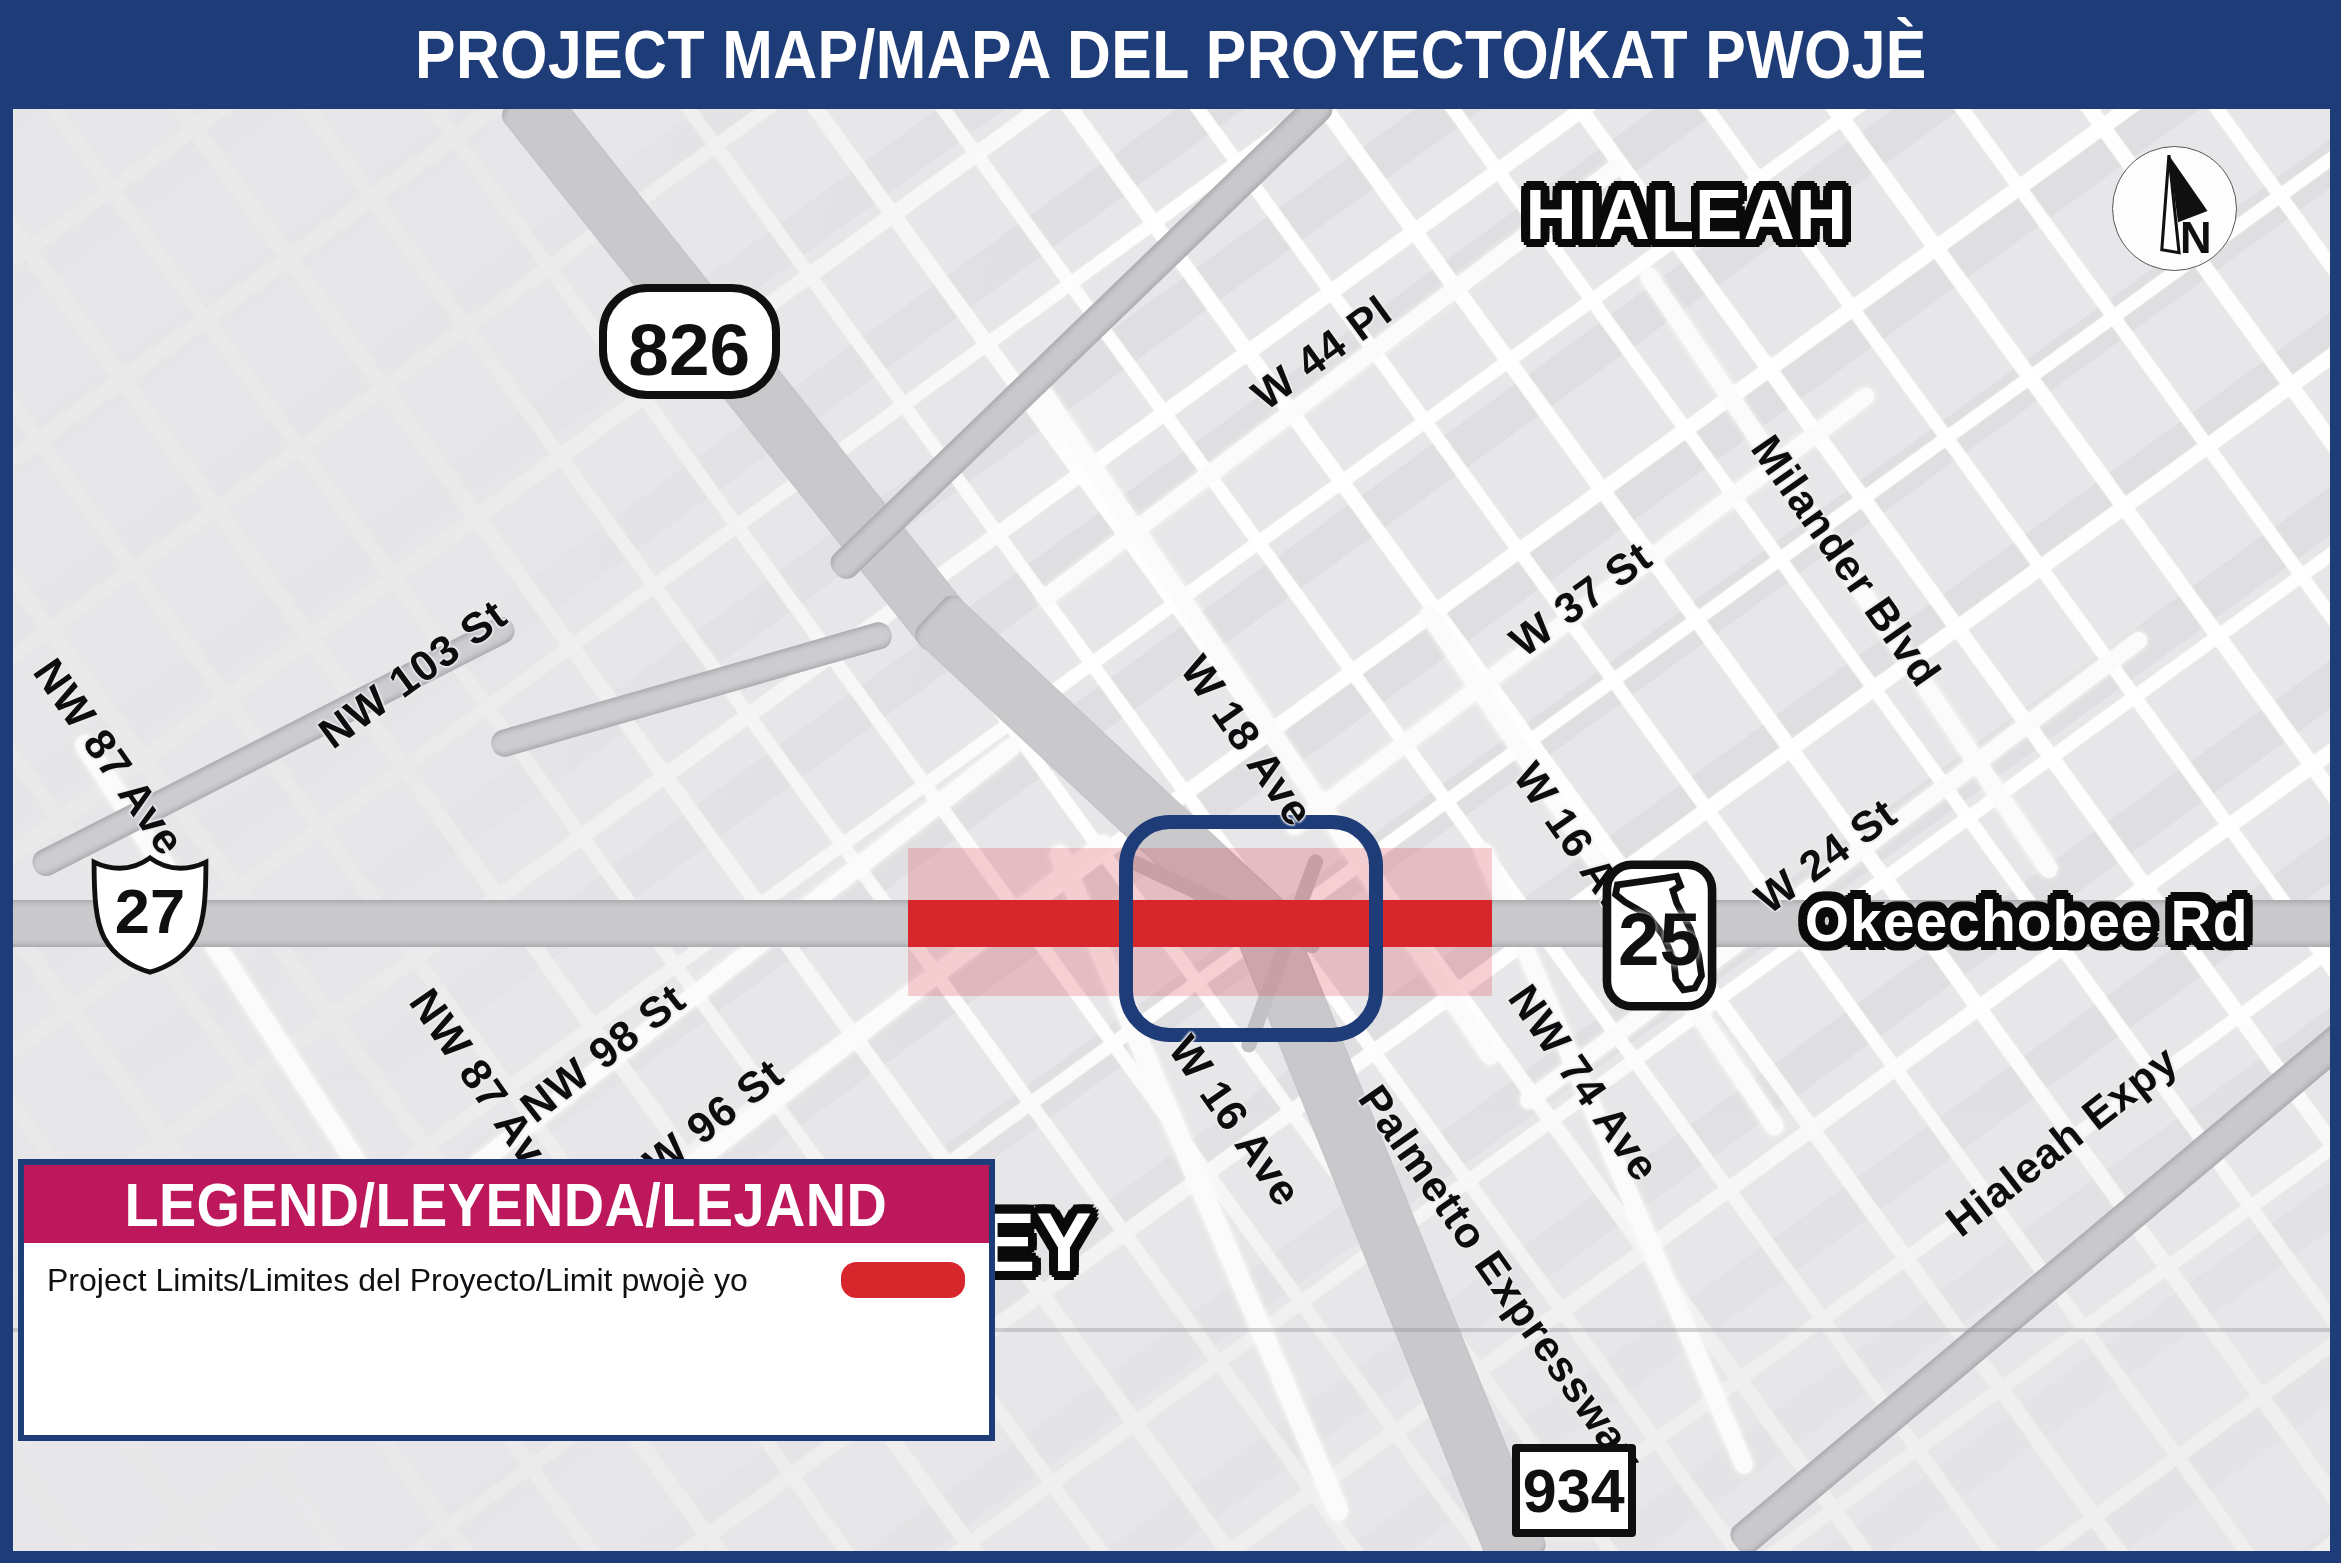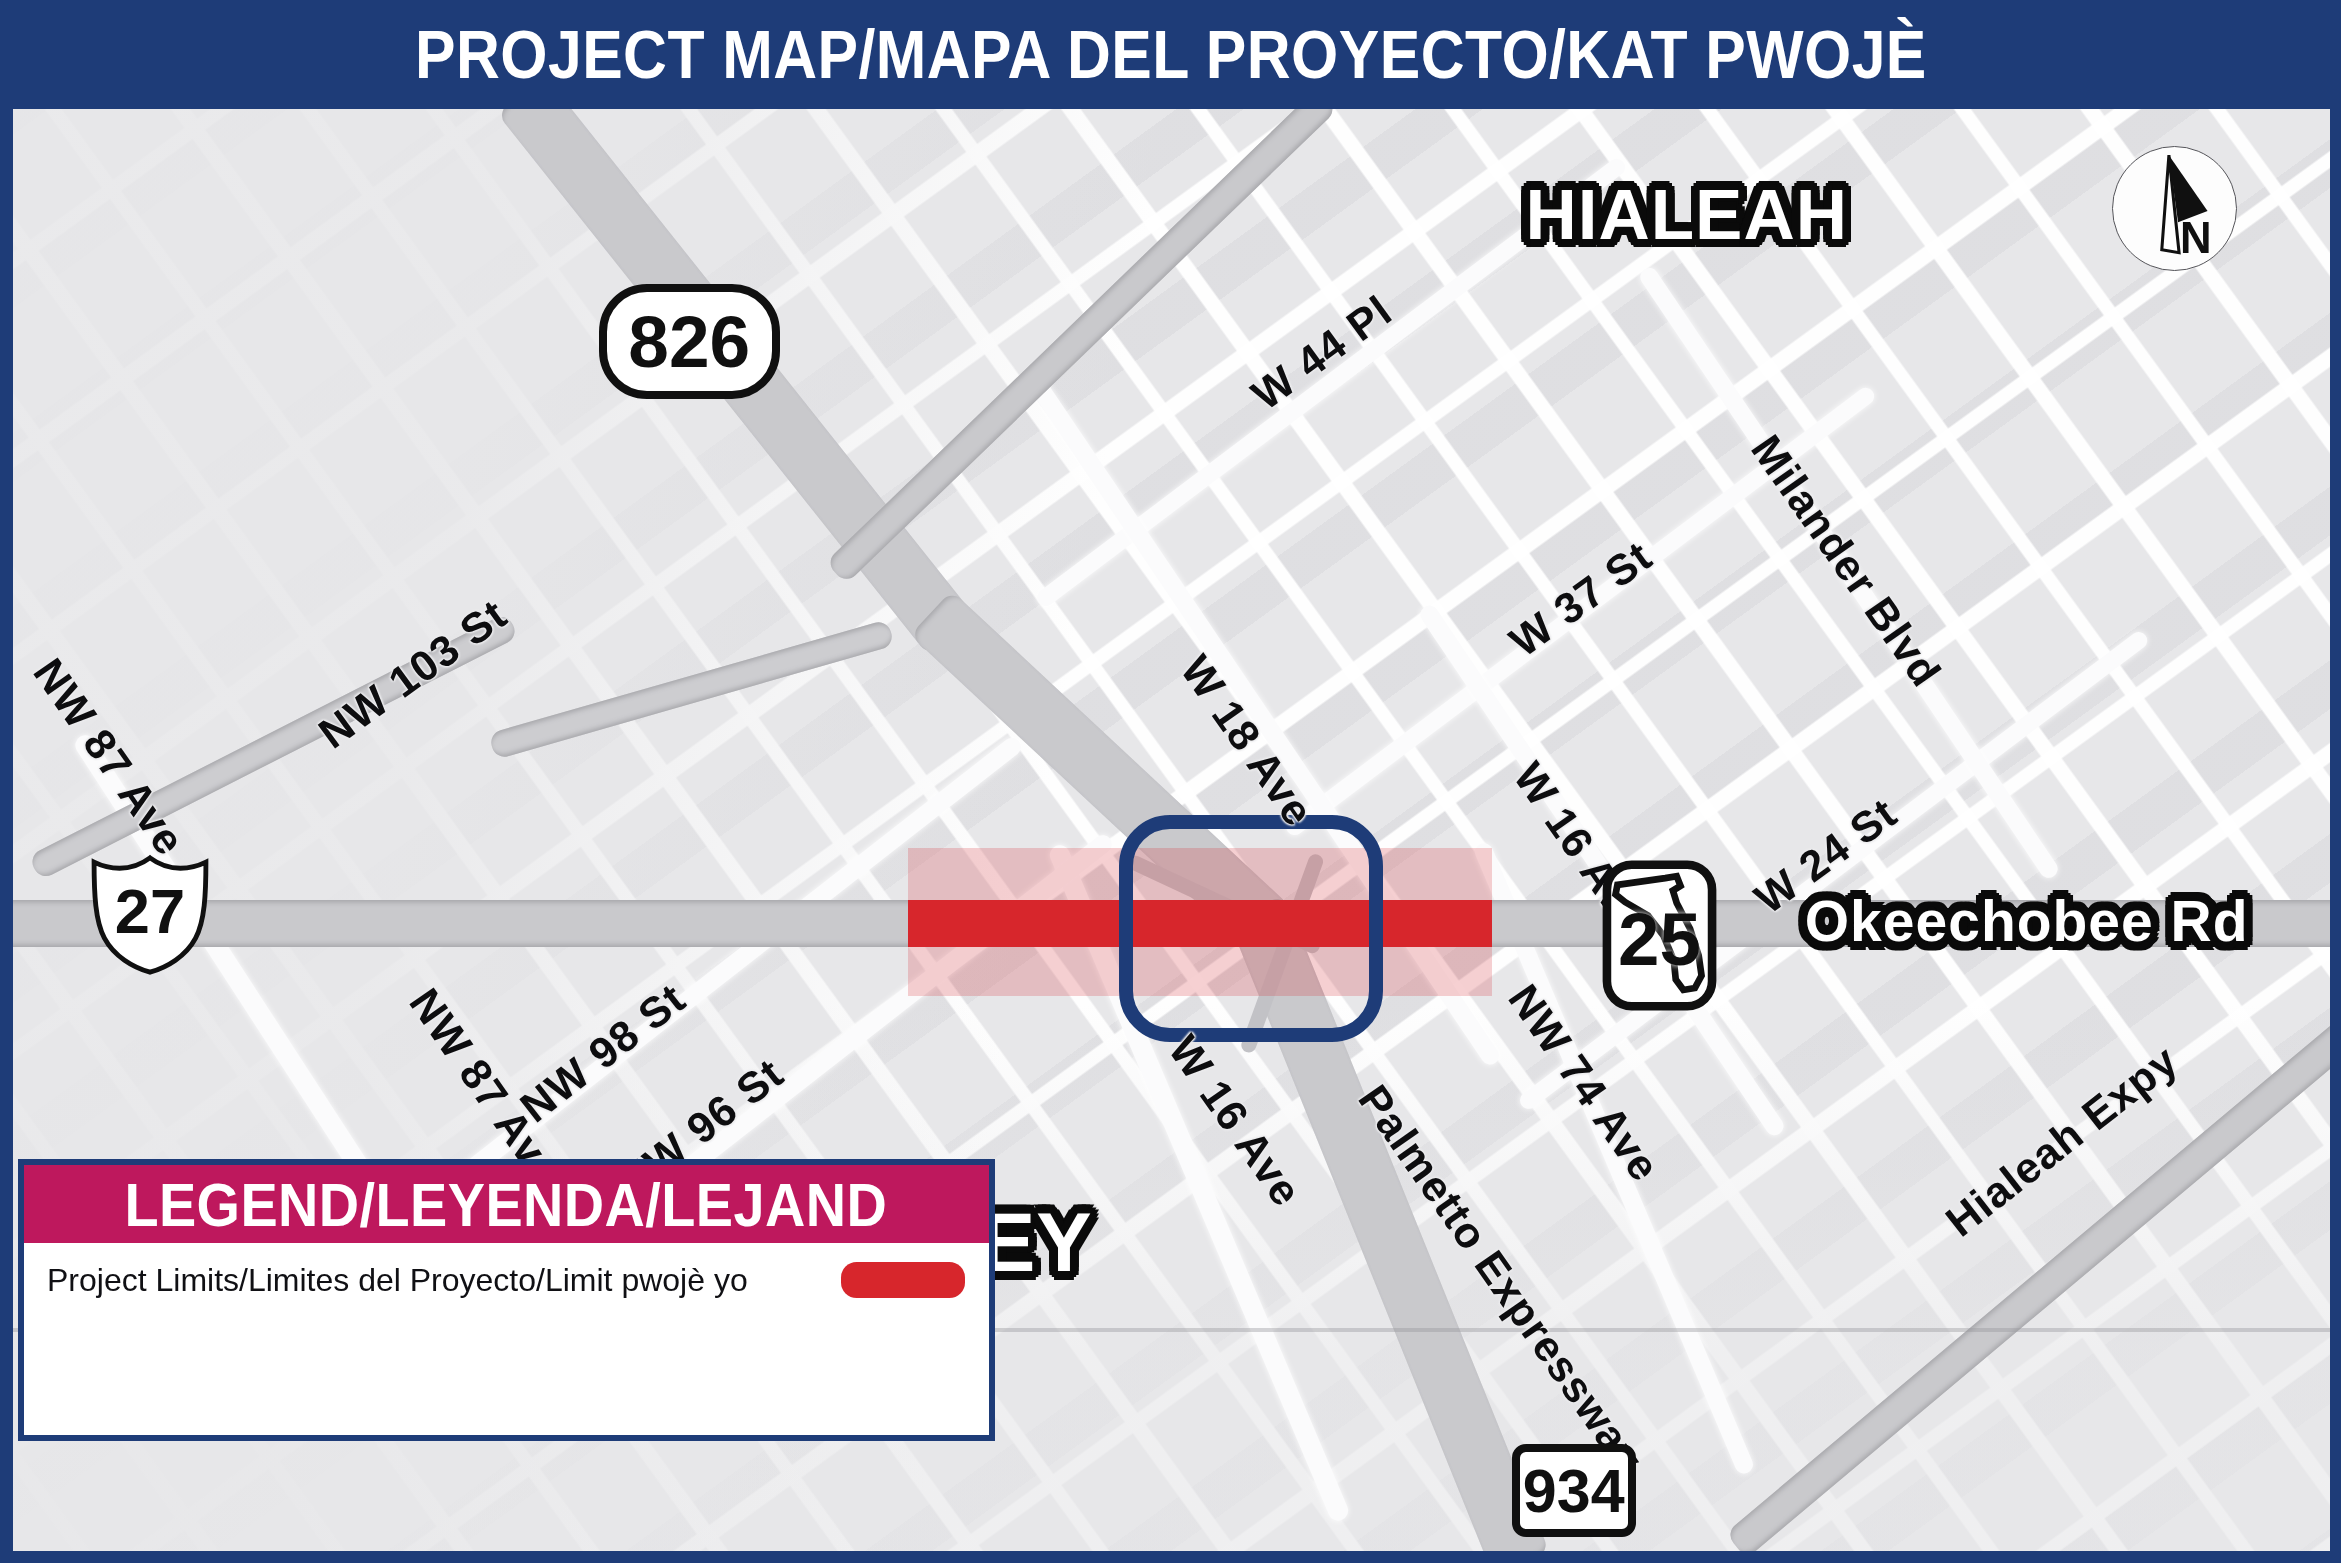--- a/index.html
+++ b/index.html
@@ -114,36 +114,36 @@
     <div class="street-label" style="left:472px;top:978px;transform:translate(-50%,-50%) rotate(55deg);">NW 87 Ave</div>
     <div class="street-label" style="left:1222px;top:1012px;transform:translate(-50%,-50%) rotate(55deg);">W 16 Ave</div>
     <div class="street-label" style="left:1488px;top:1170px;transform:translate(-50%,-50%) rotate(55deg);">Palmetto Expressway</div>
     <div class="street-label" style="left:1571px;top:974px;transform:translate(-50%,-50%) rotate(55deg);">NW 74 Ave</div>
     <div class="street-label" style="left:2049px;top:1032px;transform:translate(-50%,-50%) rotate(-38deg);">Hialeah Expy</div>
 
     <div class="outline-label" style="left:1674px;top:105px;transform:translate(-50%,-50%);font-size:71px;">HIALEAH</div>
     <div class="outline-label" style="left:904px;top:1134px;transform:translate(-50%,-50%);font-size:83px;">MEDLEY</div>
     <div class="outline-label" style="left:2014px;top:812px;transform:translate(-50%,-50%);font-size:57px;">Okeechobee Rd</div>
 
-    <div class="shield-pill" style="left:586px;top:175px;width:181px;height:115px;border-radius:48px;font-size:73px;">
+    <div class="shield-pill" style="left:586px;top:175px;width:181px;height:115px;border-radius:48px;font-size:73px;align-items:flex-end;">
       <span>826</span>
     </div>
 
     <svg class="shield-svg" style="left:76px;top:744px;" width="122" height="124" viewBox="0 0 100 102">
       <path d="M50,4 C58,10 66,12.5 75,12.5 C83,12.5 90,10.5 96,7.5 C96,34 95,56 87.5,70 C79.5,85 64,94 50,98 C36,94 20.5,85 12.5,70 C5,56 4,34 4,7.5 C10,10.5 17,12.5 25,12.5 C34,12.5 42,10 50,4 Z" fill="#ffffff" stroke="#101010" stroke-width="4"></path>
       <text x="50" y="66" text-anchor="middle" font-size="52" font-weight="bold" fill="#101010">27</text>
     </svg>
 
     <svg class="shield-svg" style="left:1589px;top:751px;" width="115" height="151" viewBox="0 0 120 158">
       <rect x="5" y="5" width="110" height="148" rx="26" fill="#ffffff" stroke="#101010" stroke-width="9"></rect>
       <path d="M16,26 L66,19 L78,17 L82,27 L74,32 L78,45 L92,72 L101,100 L104,121 L97,134 L85,136 L77,125 L75,105 L64,79 L48,58 L24,44 L14,36 Z" fill="none" stroke="#101010" stroke-width="7"></path>
       <text x="60" y="110" text-anchor="middle" font-size="78" font-weight="bold" fill="#101010" style="text-shadow:0 0 6px #fff;">25</text>
     </svg>
 
-    <div class="shield-pill" style="left:1499px;top:1335px;width:124px;height:93px;border-radius:14px;font-size:61px;">
+    <div class="shield-pill" style="left:1499px;top:1335px;width:124px;height:93px;border-radius:4px;font-size:61px;">
       <span>934</span>
     </div>
 
     <div class="north" style="left:2099px;top:37px;">
       <svg width="122" height="122" viewBox="0 0 240 240">
         <polygon points="110,16 96,202 130,208" fill="#ffffff" stroke="#101010" stroke-width="6"></polygon>
         <polygon points="110,16 186,126 128,148" fill="#101010"></polygon>
         <text x="163" y="208" text-anchor="middle" font-size="86" font-weight="bold" fill="#101010">N</text>
       </svg>
     </div>

